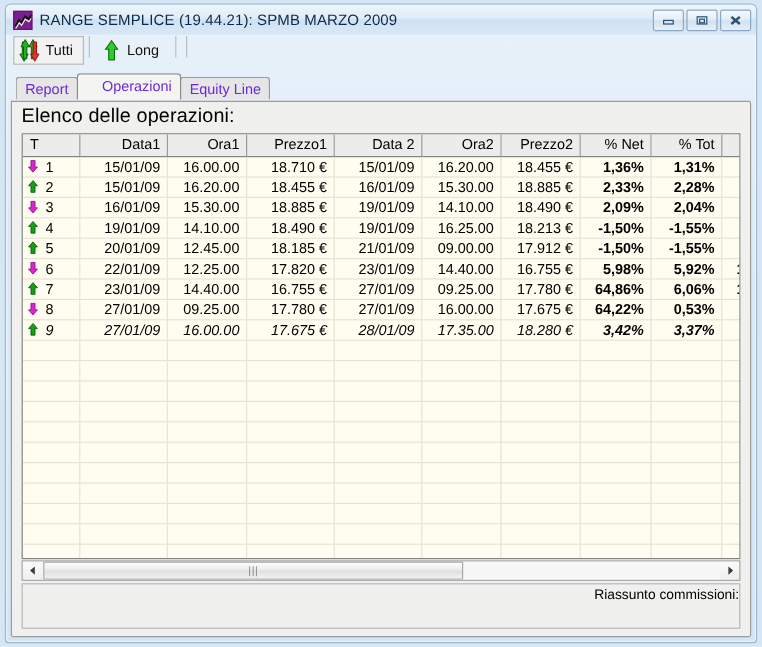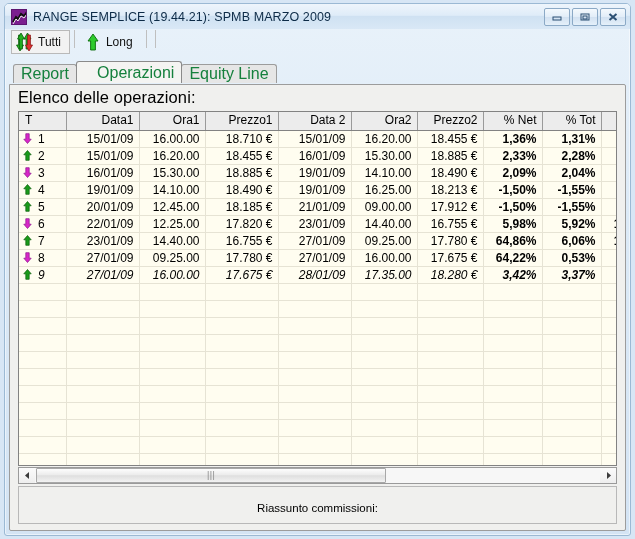--- a/index.html
+++ b/index.html
@@ -103,22 +103,22 @@
     margin: 3px 2px 0 4px;
     height: 22px;
     display: flex;
     align-items: flex-end;
     padding-left: 4px;
   }
   .tab {
     height: 19px;
     line-height: 18px;
     padding: 0 7px;
-    font-size: 16px;
-    color: #15803d;
+    font-size: 12px;
+    color: #6d28d9;
     border: 1px solid #9c9c9c;
     border-bottom: none;
     border-radius: 3px 3px 0 0;
     background: #e6e6e6;
     margin-right: -1px;
     cursor: default;
     position: relative;
     z-index: 1;
   }
   .tab.selected {
@@ -230,22 +230,22 @@
   .grip { font-size: 9px; color: #888; letter-spacing: .5px; line-height: 1; }
 
   
   #footer {
     position: absolute;
     left: 8px; right: 8px;
     bottom: 6px;
     height: 38px;
     background: #f0f0ee;
     border: 1px solid #b8b8b8;
-    text-align: center;
-    padding-top: 14px;
+    text-align: right;
+    padding-top: 2px;
   }
   #footer-line1 { font-size: 11.5px; color: #000; line-height: 15px; }
   #footer-line2 { font-size: 13.5px; color: #000; font-weight: bold; line-height: 18px; }
 </style>
 </head>
 <body>
 
 <div id="window">
 
   <div id="titlebar">

